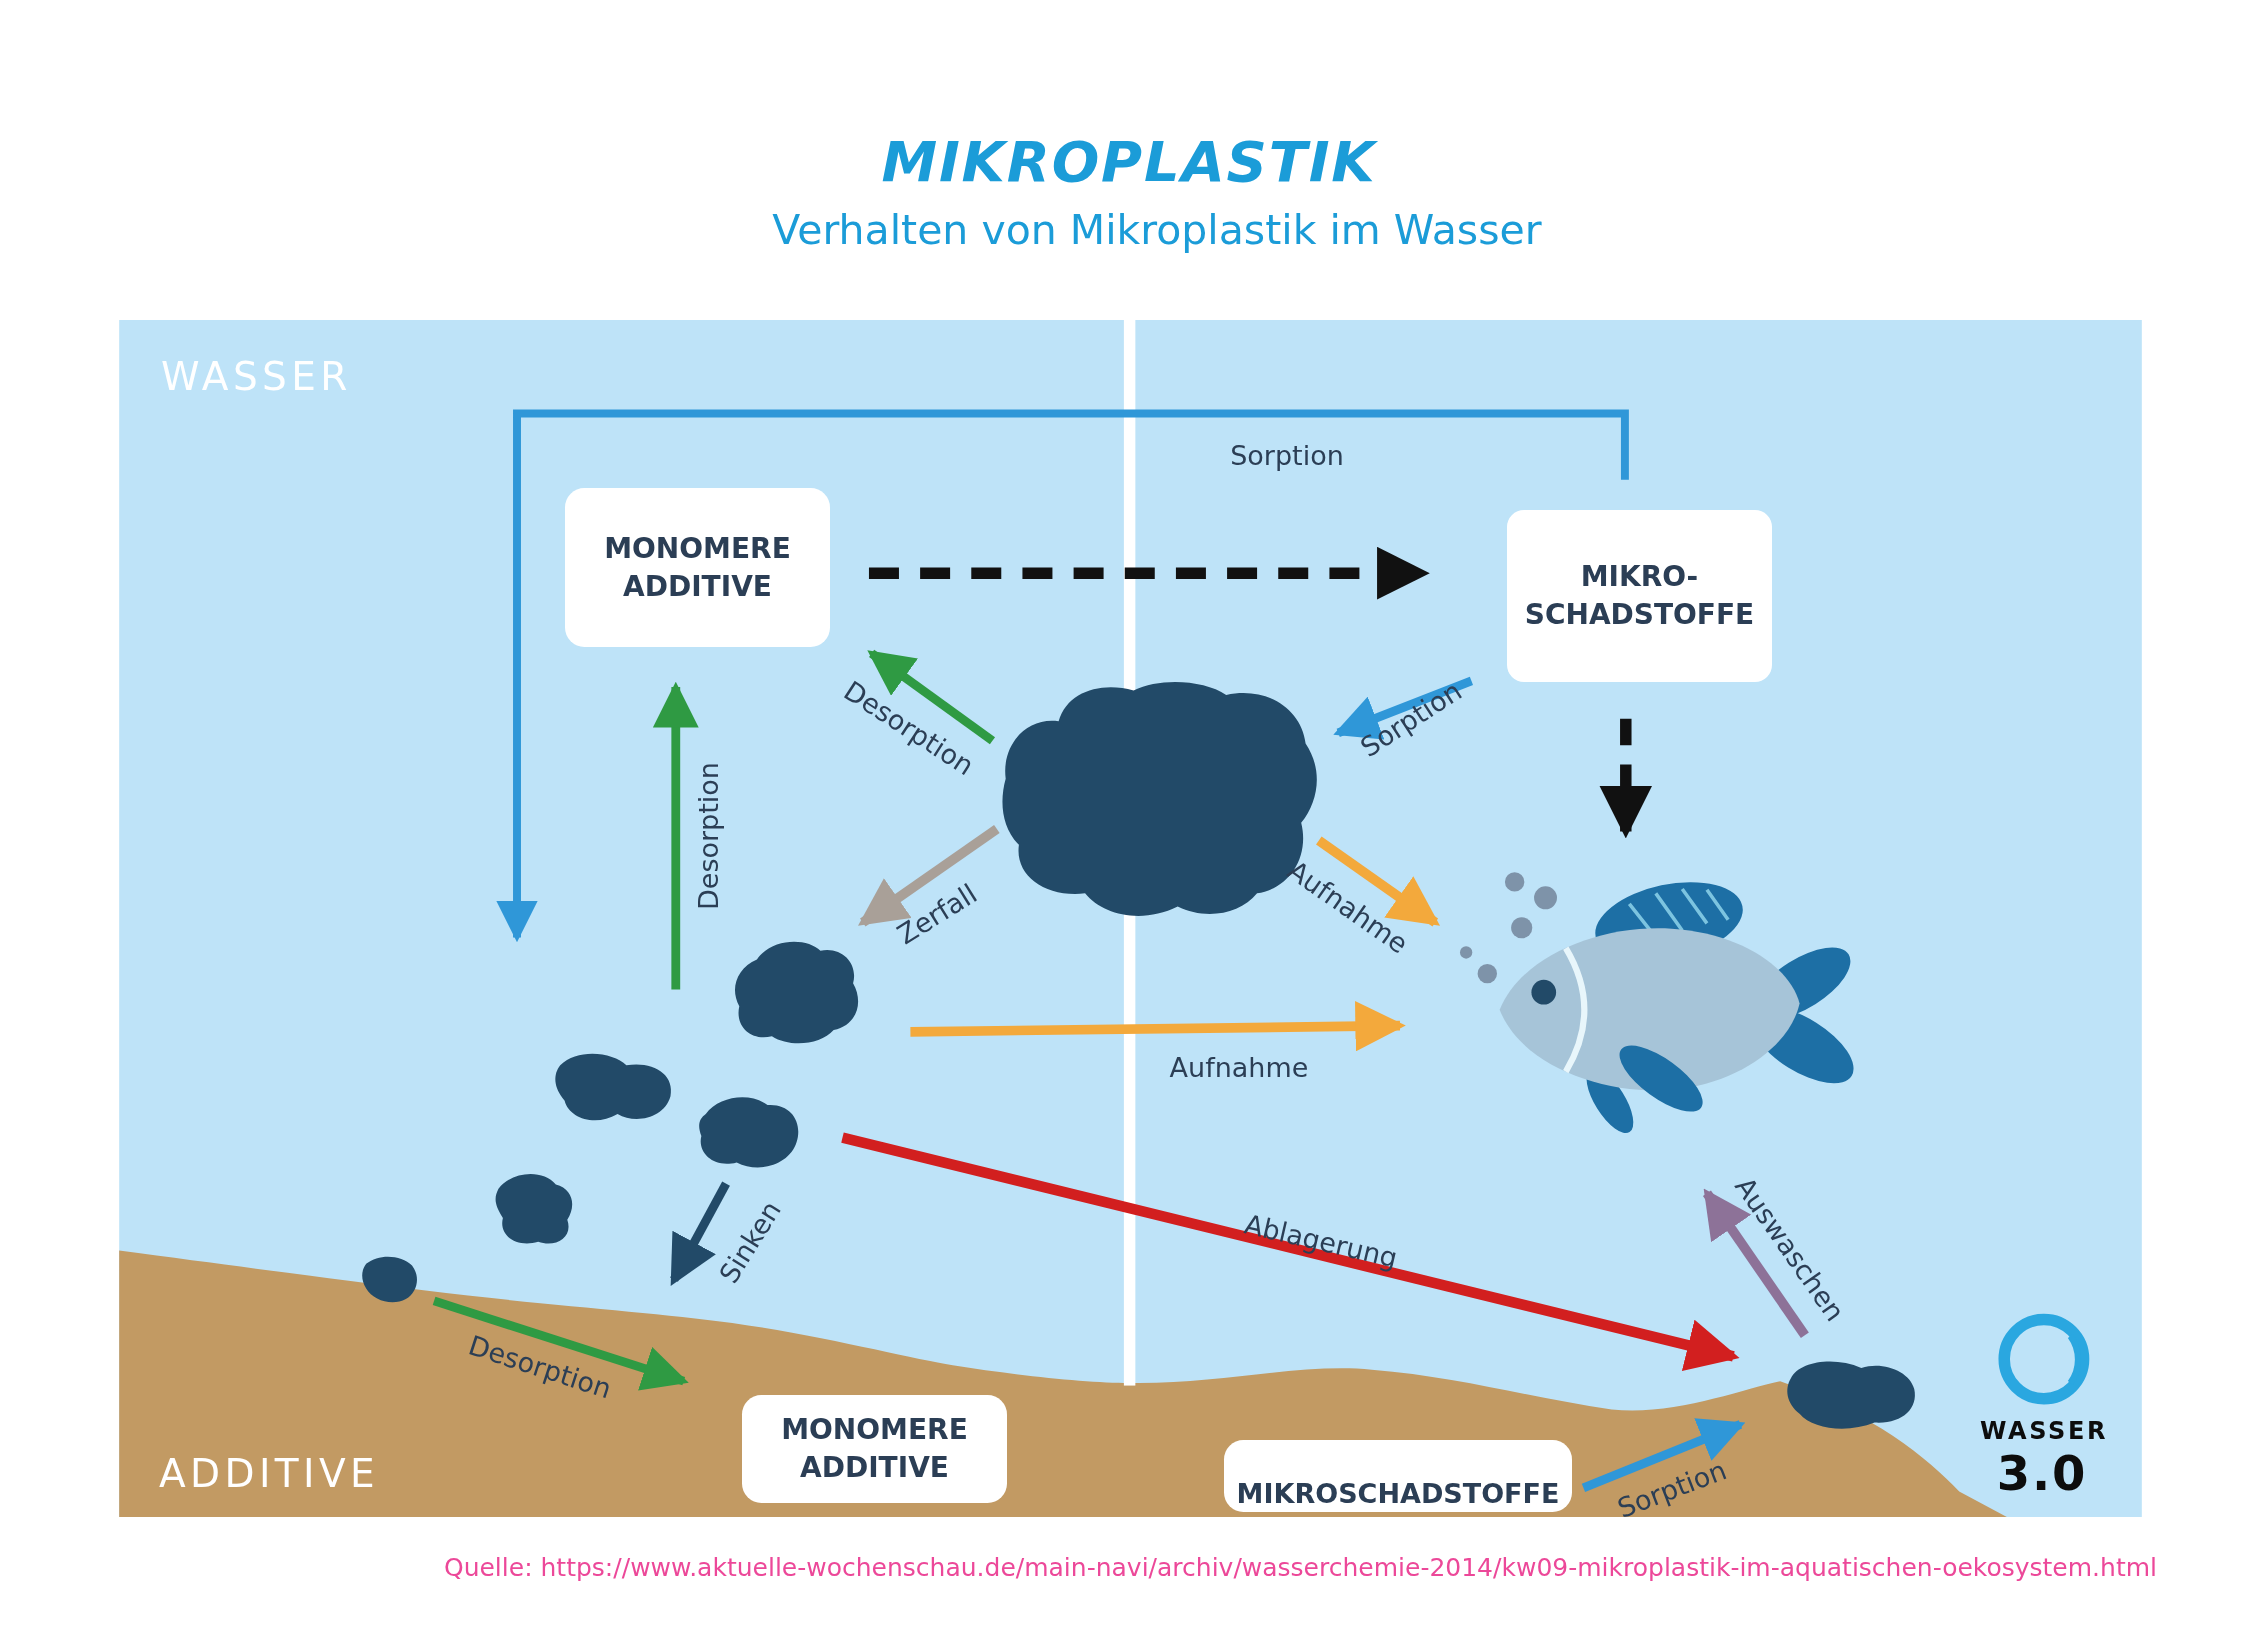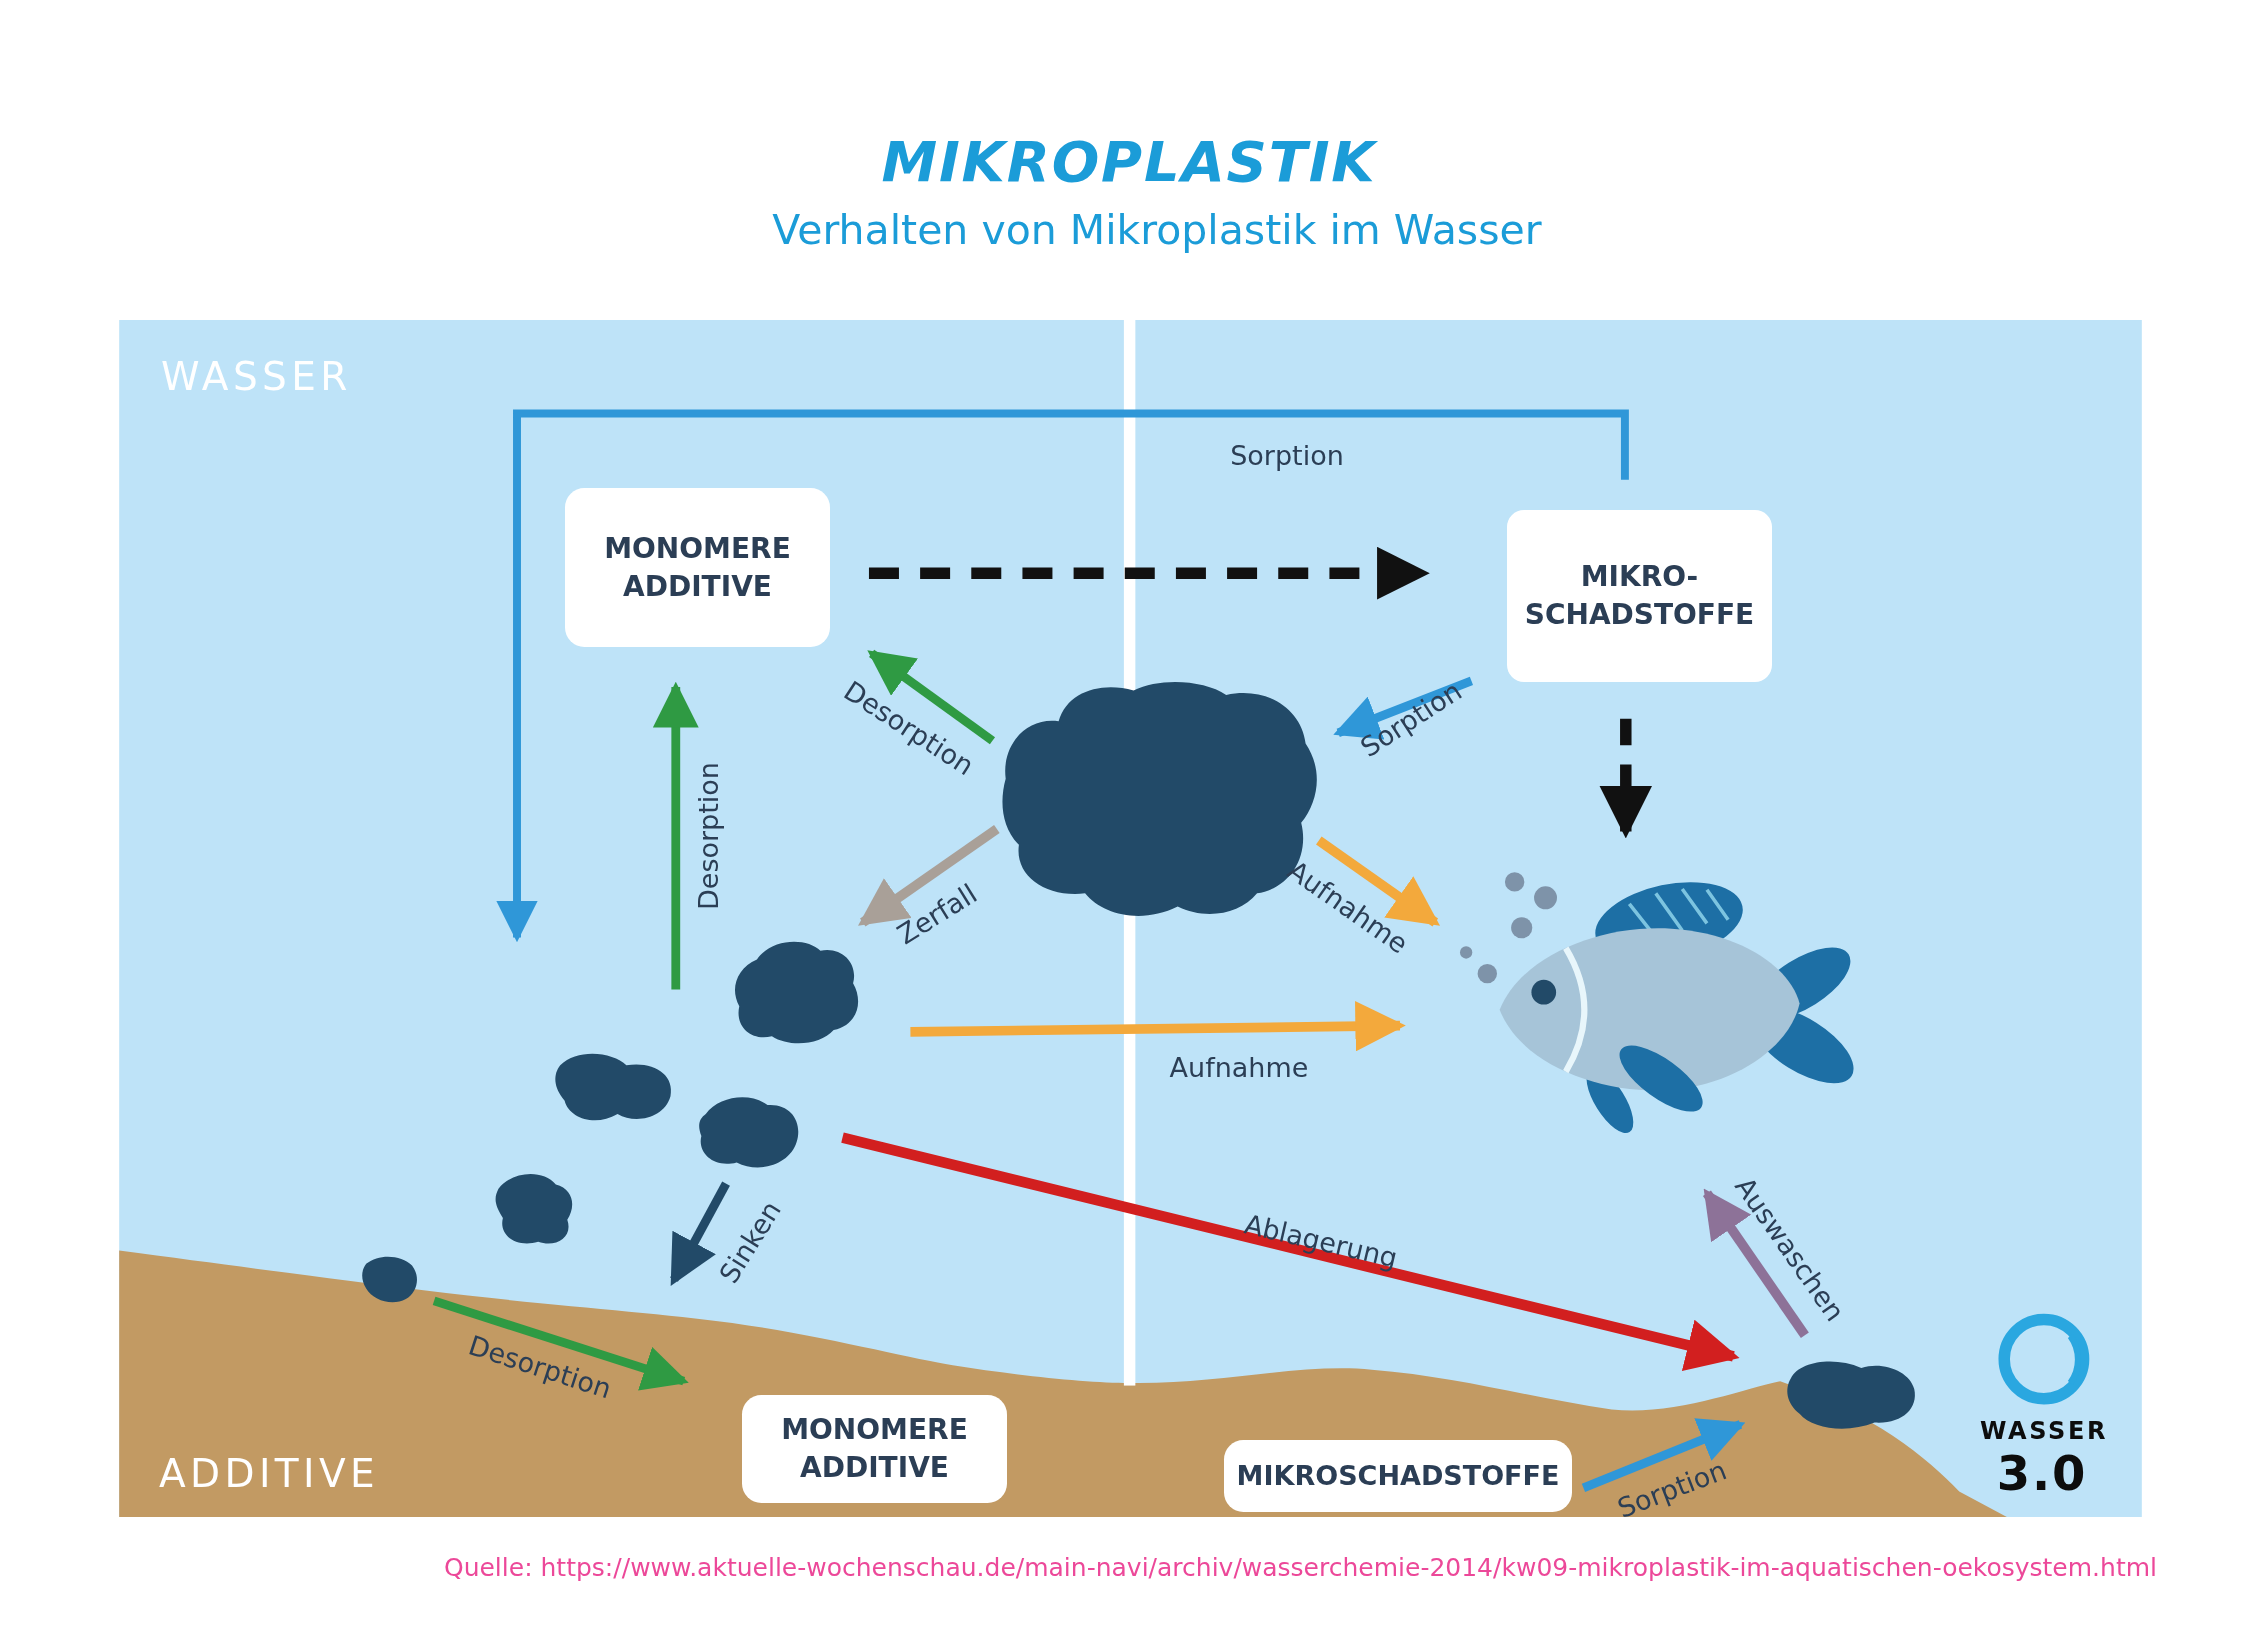--- a/index.html
+++ b/index.html
@@ -190,21 +190,21 @@
       <span>ADDITIVE</span>
     </div>
     <div class="white-box" style="left:1388px;top:190px;width:265px;height:172px;border-radius:17px;">
       <span>MIKRO-</span>
       <span>SCHADSTOFFE</span>
     </div>
     <div class="white-box" style="left:623px;top:1075px;width:265px;height:108px;">
       <span>MONOMERE</span>
       <span>ADDITIVE</span>
     </div>
-    <div class="white-box" style="left:1105px;top:1120px;width:348px;height:72px;font-size:27px;">
+    <div class="white-box" style="left:1105px;top:1120px;width:348px;height:72px;font-size:27px;justify-content:flex-end;">
       <span>MIKROSCHADSTOFFE</span>
     </div>
 
 
     <div class="lbl" style="left:1168px;top:135px;">Sorption</div>
     <div class="lbl" style="left:790px;top:408px;--r:33deg;">Desorption</div>
     <div class="lbl" style="left:589px;top:516px;--r:-90deg;">Desorption</div>
     <div class="lbl" style="left:818px;top:594px;--r:-32deg;">Zerfall</div>
     <div class="lbl" style="left:1292px;top:399px;--r:-33deg;">Sorption</div>
     <div class="lbl" style="left:1229px;top:587px;--r:35deg;">Aufnahme</div>

